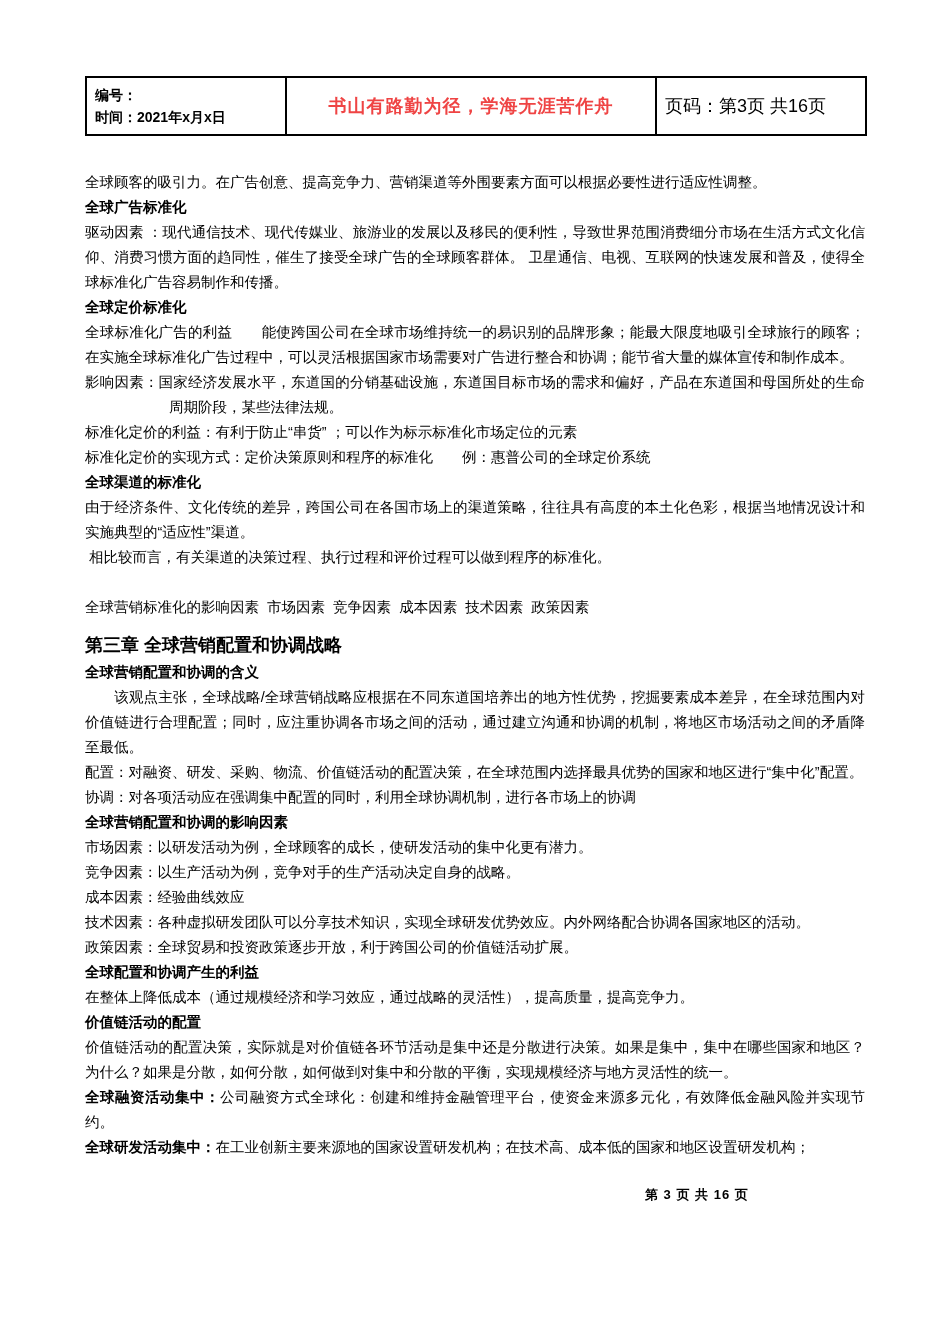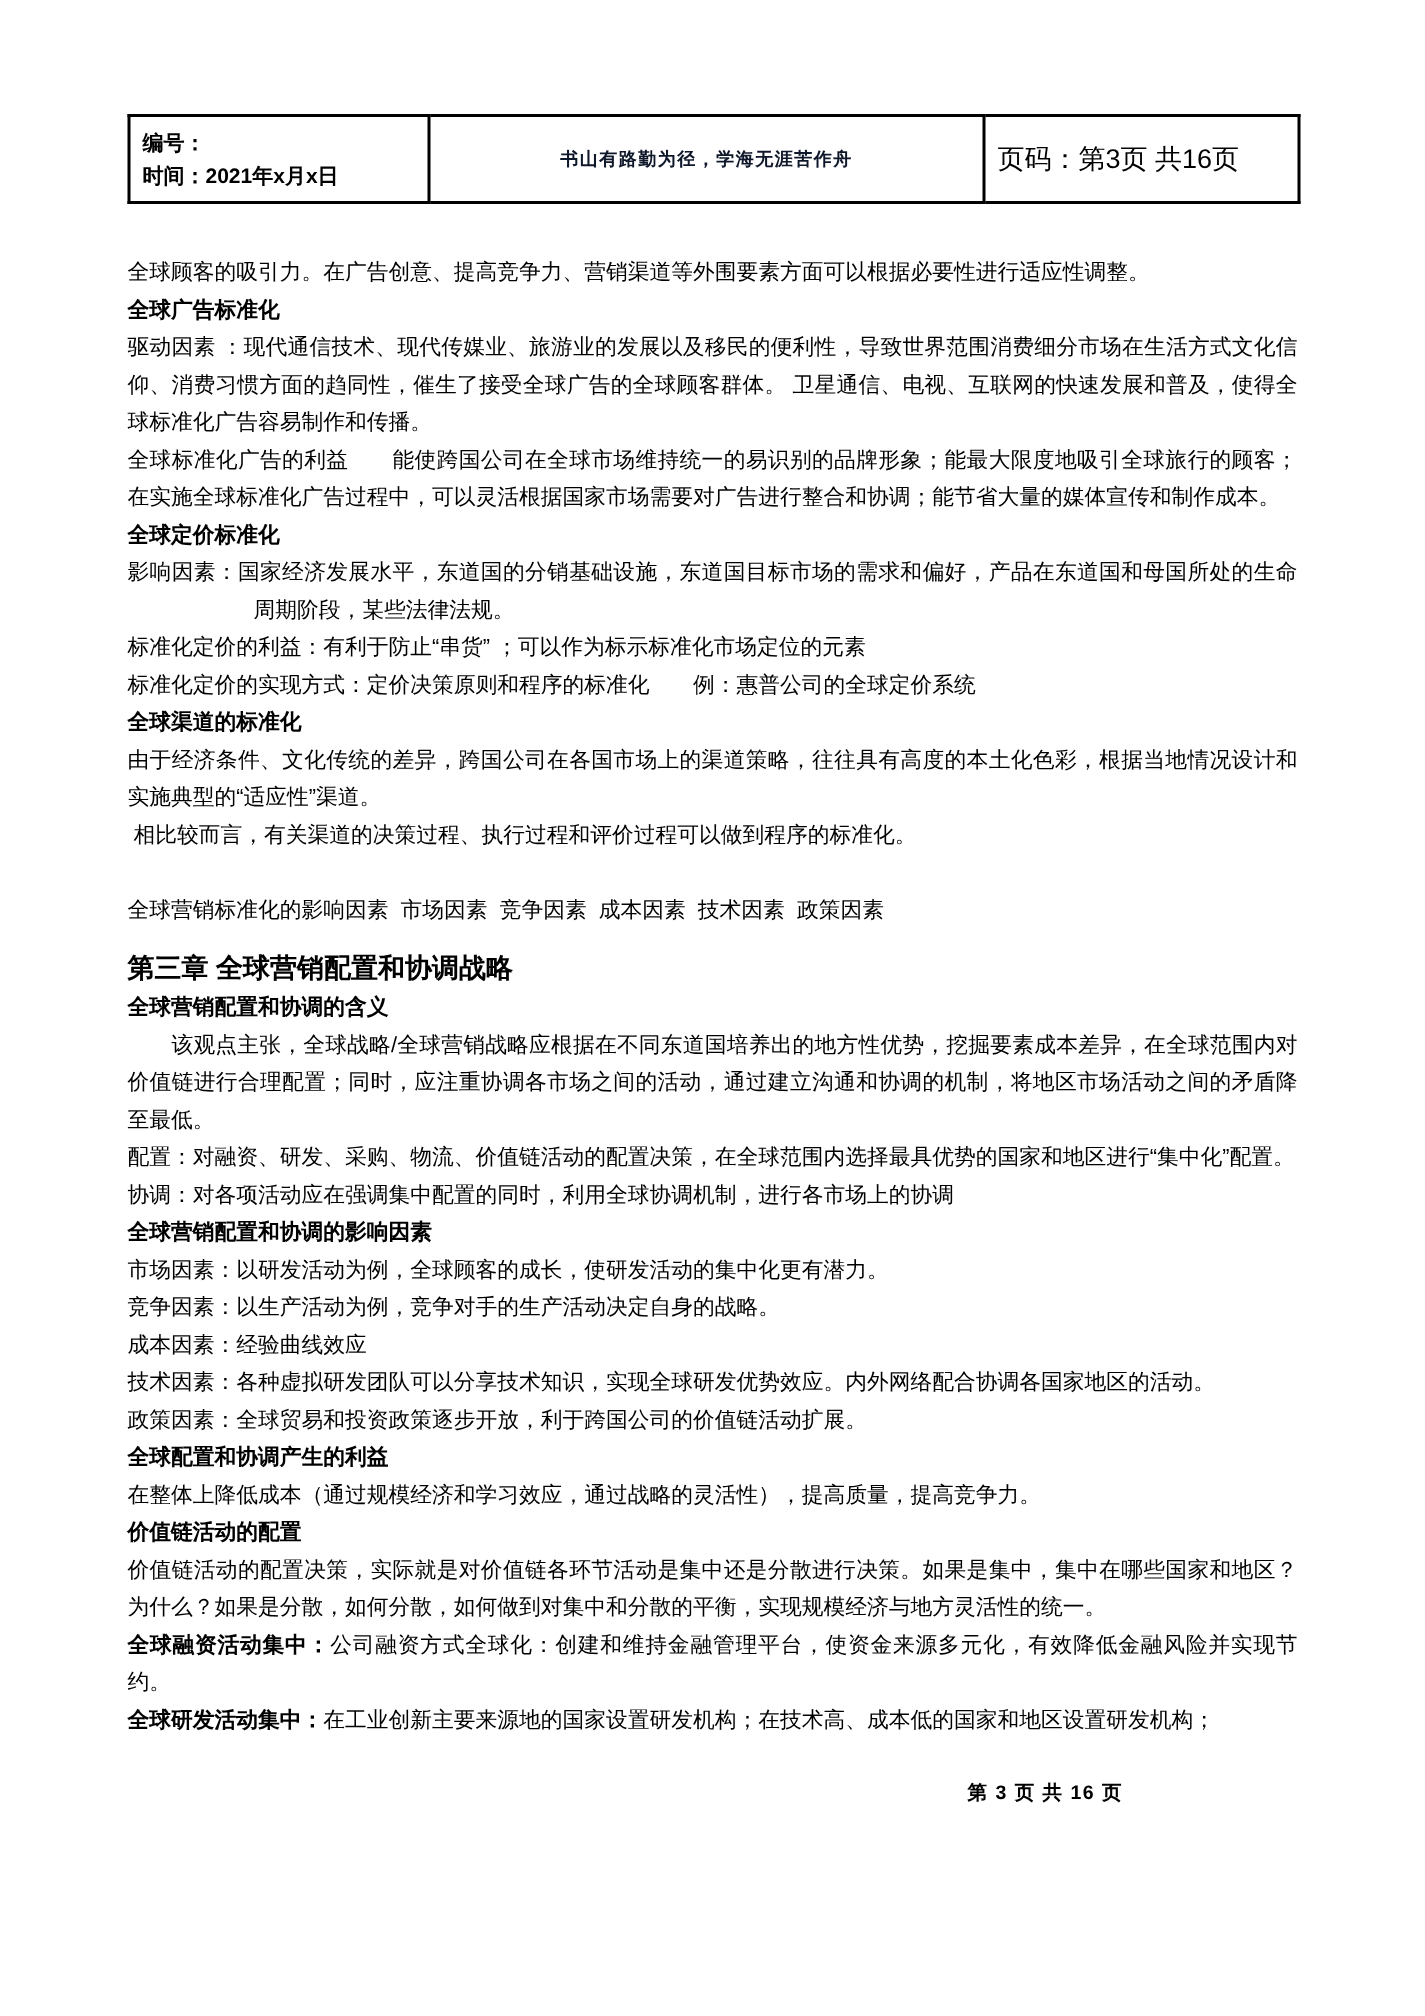--- a/index.html
+++ b/index.html
@@ -26,23 +26,23 @@
     border: 2px solid #000000;
     vertical-align: middle;
     height: 58px;
     padding: 4px 8px;
   }
   .header-table td + td { border-left: 1px solid #000000; }
   .cell-left  { width: 200px; font-size: 14px; font-weight: bold; line-height: 22px; }
   .cell-mid   { width: 370px; text-align: center; }
   .cell-right { width: 210px; font-size: 18px; font-weight: normal; }
   .motto {
-    color: #0f172a;
+    color: #ef4444;
     font-weight: bold;
-    font-size: 12px;
+    font-size: 18px;
     letter-spacing: 1px;
   }
   
   .content {
     margin-top: 34px;
     font-size: 14.5px;
     line-height: 25px;
     text-align: justify;
   }
   .para { white-space: pre-wrap; }
@@ -88,22 +88,22 @@
           <div>页码：第3页 共16页</div>
         </td>
       </tr>
     </tbody>
   </table>
 
   <div class="content" id="content">
       <div class="para normal">全球顾客的吸引力。在广告创意、提高竞争力、营销渠道等外围要素方面可以根据必要性进行适应性调整。</div>
       <div class="para heading">全球广告标准化</div>
       <div class="para normal">驱动因素 ：现代通信技术、现代传媒业、旅游业的发展以及移民的便利性，导致世界范围消费细分市场在生活方式文化信仰、消费习惯方面的趋同性，催生了接受全球广告的全球顾客群体。 卫星通信、电视、互联网的快速发展和普及，使得全球标准化广告容易制作和传播。</div>
+      <div class="para heading">全球定价标准化</div>
       <div class="para normal">全球标准化广告的利益　　能使跨国公司在全球市场维持统一的易识别的品牌形象；能最大限度地吸引全球旅行的顾客；在实施全球标准化广告过程中，可以灵活根据国家市场需要对广告进行整合和协调；能节省大量的媒体宣传和制作成本。</div>
-      <div class="para heading">全球定价标准化</div>
       <div class="para hang">影响因素：国家经济发展水平，东道国的分销基础设施，东道国目标市场的需求和偏好，产品在东道国和母国所处的生命周期阶段，某些法律法规。</div>
       <div class="para normal">标准化定价的利益：有利于防止“串货” ；可以作为标示标准化市场定位的元素</div>
       <div class="para normal">标准化定价的实现方式：定价决策原则和程序的标准化　　例：惠普公司的全球定价系统</div>
       <div class="para heading">全球渠道的标准化</div>
       <div class="para normal">由于经济条件、文化传统的差异，跨国公司在各国市场上的渠道策略，往往具有高度的本土化色彩，根据当地情况设计和实施典型的“适应性”渠道。</div>
       <div class="para normal"> 相比较而言，有关渠道的决策过程、执行过程和评价过程可以做到程序的标准化。</div>
       <div class="para spacer"></div>
       <div class="para normal">全球营销标准化的影响因素  市场因素  竞争因素  成本因素  技术因素  政策因素</div>
       <div class="para chapter">第三章 全球营销配置和协调战略</div>
       <div class="para heading">全球营销配置和协调的含义</div>

